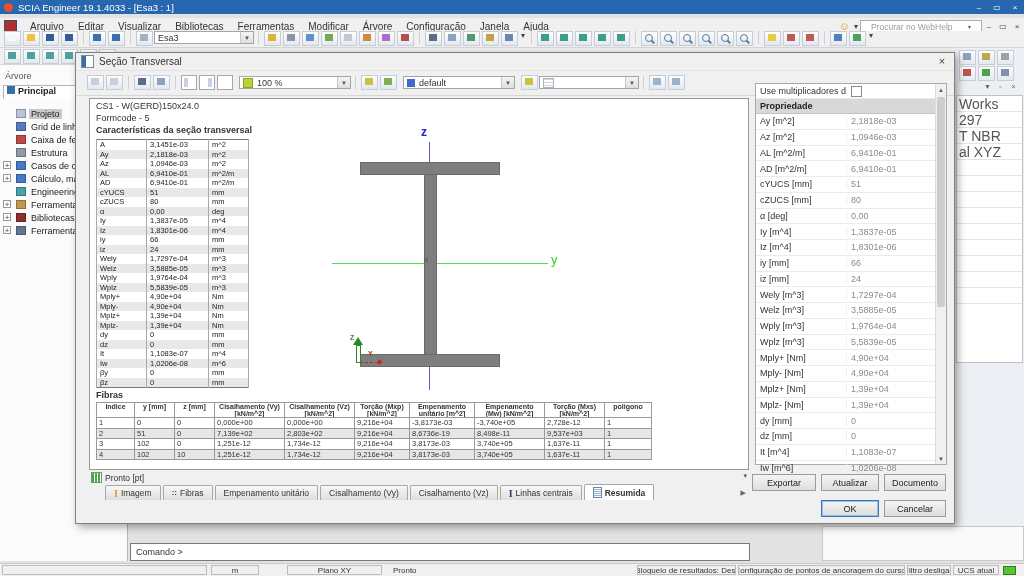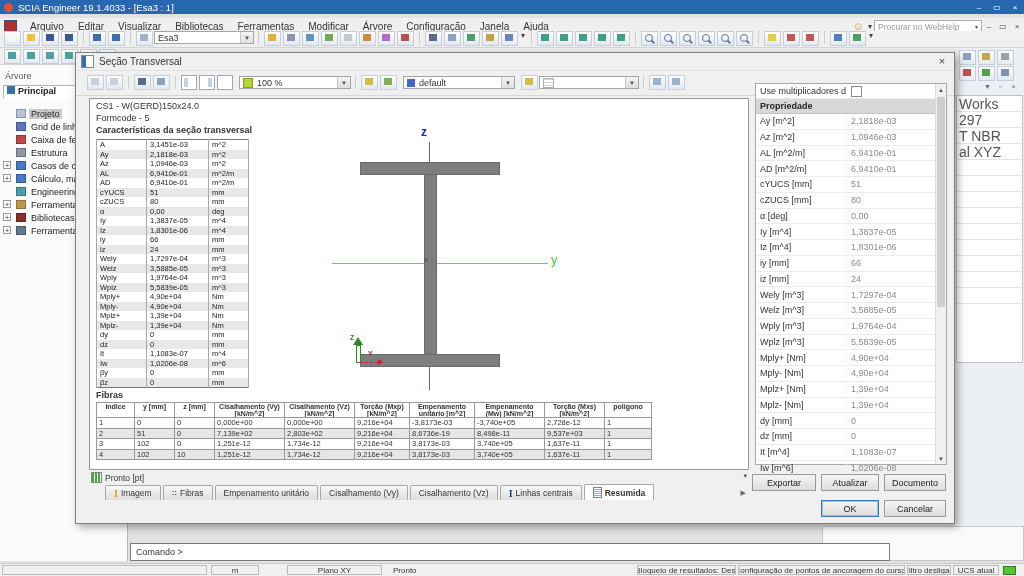--- a/index.html
+++ b/index.html
@@ -8,21 +8,21 @@
   .abs{position:absolute;}
   
   .titlebar{left:0;top:0;width:1024px;height:14px;background:#2767b0;color:#fff;font-size:9.5px;display:flex;align-items:center;}
   .applogo{width:9px;height:9px;border-radius:50%;background:#e8502d;margin:0 5px 0 4px;}
   .winbtn{width:18px;height:12px;color:#fff;font-size:8px;display:flex;align-items:center;justify-content:center;}
   
   .menubar{left:0;top:18px;width:1024px;height:17px;background:#f0f0f0;border-bottom:1px solid #dcdcdc;display:flex;align-items:center;font-size:10px;}
   .appicon{width:11px;height:11px;background:#b03030;border:1px solid #334e77;margin:0 6px 0 4px;}
   .mitem{padding:0 7px;color:#333;}
   .smiley{color:#d89410;font-size:11px;line-height:11px;margin-right:2px;}
-  .searchbox{width:100px;height:12px;background:#fff;border:1px solid #adadad;font-size:8.5px;color:#9a9a9a;display:flex;align-items:center;padding:0 3px;justify-content:space-between;}
+  .searchbox{width:100px;height:12px;background:#fff;border:1px solid #adadad;font-size:8.5px;color:#9a9a9a;display:flex;align-items:center;padding:0 10px;justify-content:space-between;}
   .dk{color:#444;font-size:8px;width:14px;text-align:center;}
   
   .toolbar{left:0;top:31px;width:1024px;height:17px;background:#f0f0f0;border-bottom:1px solid #d6d6d6;display:flex;align-items:flex-start;padding-left:3px;box-sizing:border-box;}
   .toolbar2{left:0;top:48px;width:1024px;height:17px;background:#f0f0f0;border-bottom:1px solid #d6d6d6;display:flex;align-items:center;padding-left:3px;box-sizing:border-box;}
   .icon{width:15px;height:13px;border:1px solid #c6cdd7;background:linear-gradient(#fdfdfd,#e3e9f1);display:inline-block;position:relative;margin:0 1px;flex:none;}
   .icon .chip{position:absolute;left:3px;top:2px;width:8px;height:7px;}
   .icon .chip.mag{width:6px;height:6px;border-radius:50%;background:transparent;border:1.5px solid #5a7a9a;}
   .icon .chip.mag::after{content:'';position:absolute;left:5px;top:6px;width:4px;height:1.5px;background:#5a7a9a;transform:rotate(45deg);}
   .vsep{width:1px;height:13px;background:#cfcfcf;margin:0 4px;flex:none;}
   .combo{background:#fff;border:1px solid #a5a5a5;height:13px;font-size:9px;color:#333;display:flex;align-items:center;padding:0 3px;position:relative;flex:none;box-sizing:border-box;}
@@ -103,21 +103,21 @@
   .pcheckrow{height:14px;display:flex;align-items:center;font-size:9px;color:#333;border-bottom:1px solid #ececec;}
   .pcheckrow .plab{border-right:none;}
   .cb{width:9px;height:9px;border:1px solid #8a8a8a;background:#fff;margin-left:4px;}
   .pscroll{position:absolute;right:0;top:0;width:11px;height:100%;background:#f0f0f0;border-left:1px solid #dcdcdc;box-sizing:border-box;}
   .sarr{position:absolute;left:0;width:10px;height:11px;font-size:6px;color:#555;display:flex;align-items:center;justify-content:center;}
   .sthumb{position:absolute;left:1px;top:13px;width:8px;height:210px;background:#cdcdcd;border-radius:2px;}
   
   .btn{position:absolute;height:17px;background:linear-gradient(#f5f5f5,#dddddd);border:1px solid #9a9a9a;font-size:9px;color:#222;display:flex;align-items:center;justify-content:center;box-sizing:border-box;}
   .btn.focus{border:1px solid #3b76bc;box-shadow:inset 0 0 0 1px #9cc0e4;}
   
-  .cmdbox{left:130px;top:543px;width:760px;height:18px;background:#fff;border:1px solid #7a7a7a;font-size:9px;color:#333;display:flex;align-items:center;padding-left:5px;box-sizing:border-box;}
+  .cmdbox{left:130px;top:543px;width:620px;height:18px;background:#fff;border:1px solid #7a7a7a;font-size:9px;color:#333;display:flex;align-items:center;padding-left:5px;box-sizing:border-box;}
   .rbottom{left:822px;top:526px;width:202px;height:35px;background:#fafafa;border:1px solid #c8c8c8;box-sizing:border-box;}
   .statusbar{left:0;top:563px;width:1024px;height:13px;background:#f0f0f0;border-top:1px solid #c9c9c9;font-size:8px;color:#333;}
   .sbcell{position:absolute;top:1px;height:10px;border:1px solid #bcbcbc;display:flex;align-items:center;justify-content:center;white-space:nowrap;overflow:hidden;box-sizing:border-box;background:#f0f0f0;}
   .sbtext{position:absolute;top:2px;white-space:nowrap;}
   .langicon{position:absolute;left:1003px;top:2px;width:13px;height:9px;background:#57c433;border:1px solid #2f7a1a;box-sizing:border-box;}
 </style>
 </head>
 <body>
 
 <div id="app">

